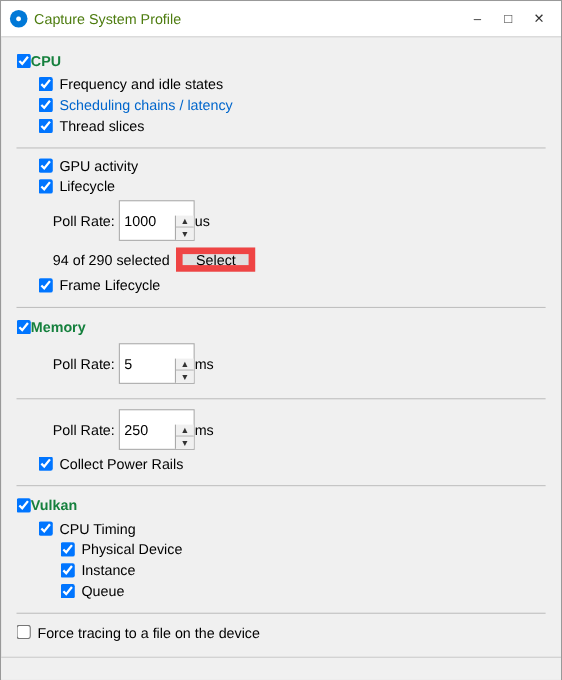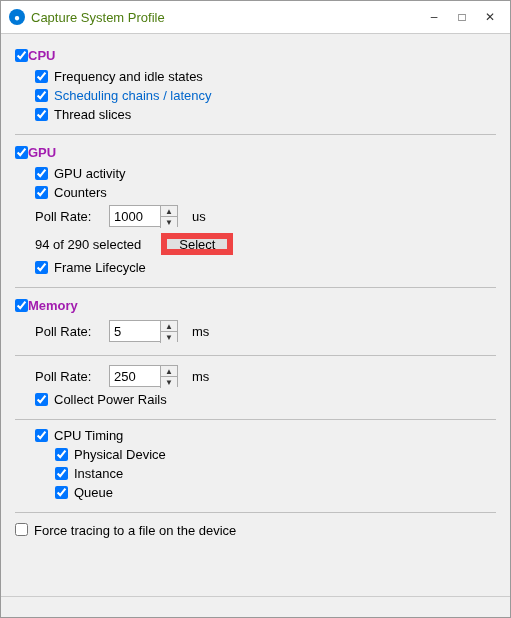--- a/index.html
+++ b/index.html
@@ -75,21 +75,21 @@
 
     .section-header {
       display: flex;
       align-items: center;
       padding: 4px 0;
     }
 
     .section-header-label {
       font-weight: 600;
       font-size: 13px;
-      color: #a21caf;
+      color: #15803d;
     }
 
     .section-body {
       padding-left: 20px;
       padding-bottom: 4px;
     }
 
     .checkbox-row {
       display: flex;
       align-items: center;
@@ -113,35 +113,36 @@
     .divider {
       border: none;
       border-top: 1px solid #c0c0c0;
       margin: 6px 0;
     }
 
     .poll-row {
       display: flex;
       align-items: center;
       padding: 3px 0;
-      gap: 14px;
+      gap: 0;
+      margin-left: 13px;
     }
 
     .poll-label {
       font-size: 13px;
       color: #000;
       min-width: 60px;
     }
 
     .spinbox {
       display: flex;
-      align-items: flex-start;
+      align-items: flex-end;
       border: 1px solid #aaa;
       background: #fff;
-      height: 22px;
+      height: 37px;
     }
 
     .spinbox input {
       width: 50px;
       border: none;
       outline: none;
       padding: 0 4px;
       font-size: 13px;
       background: transparent;
       height: 100%;
@@ -238,32 +239,28 @@
         <div class="checkbox-row">
           <input type="checkbox" checked="" style="">
           <span class="checkbox-label">Thread slices</span>
         </div>
       </div>
     </div>
 
     <hr class="divider">
 
     <div class="section">
-      <div class="section-header">
-        <input type="checkbox" checked="" style="">
-        <span class="section-header-label">GPU</span>
-      </div>
       <div class="section-body">
         <div class="checkbox-row">
           <input type="checkbox" checked="" style="">
           <span class="checkbox-label">GPU activity</span>
         </div>
         <div class="checkbox-row">
           <input type="checkbox" checked="" style="">
-          <span class="checkbox-label">Counters</span>
+          <span class="checkbox-label">Lifecycle</span>
         </div>
         <div class="poll-row">
           <span class="poll-label">Poll Rate:</span>
           <div class="spinbox">
             <input type="text" value="1000" style="">
             <div class="spinbox-arrows">
               <div class="spin-arrow up">▲</div>
               <div class="spin-arrow down">▼</div>
             </div>
           </div>
@@ -320,20 +317,24 @@
         <div class="checkbox-row">
           <input type="checkbox" checked="" style="">
           <span class="checkbox-label">Collect Power Rails</span>
         </div>
       </div>
     </div>
 
     <hr class="divider">
 
     <div class="section">
+      <div class="section-header">
+        <input type="checkbox" checked="" style="">
+        <span class="section-header-label">Vulkan</span>
+      </div>
       <div class="section-body">
         <div class="checkbox-row">
           <input type="checkbox" checked="" style="">
           <span class="checkbox-label">CPU Timing</span>
         </div>
         <div style="padding-left: 20px;">
           <div class="checkbox-row">
             <input type="checkbox" checked="" style="">
             <span class="checkbox-label">Physical Device</span>
           </div>

